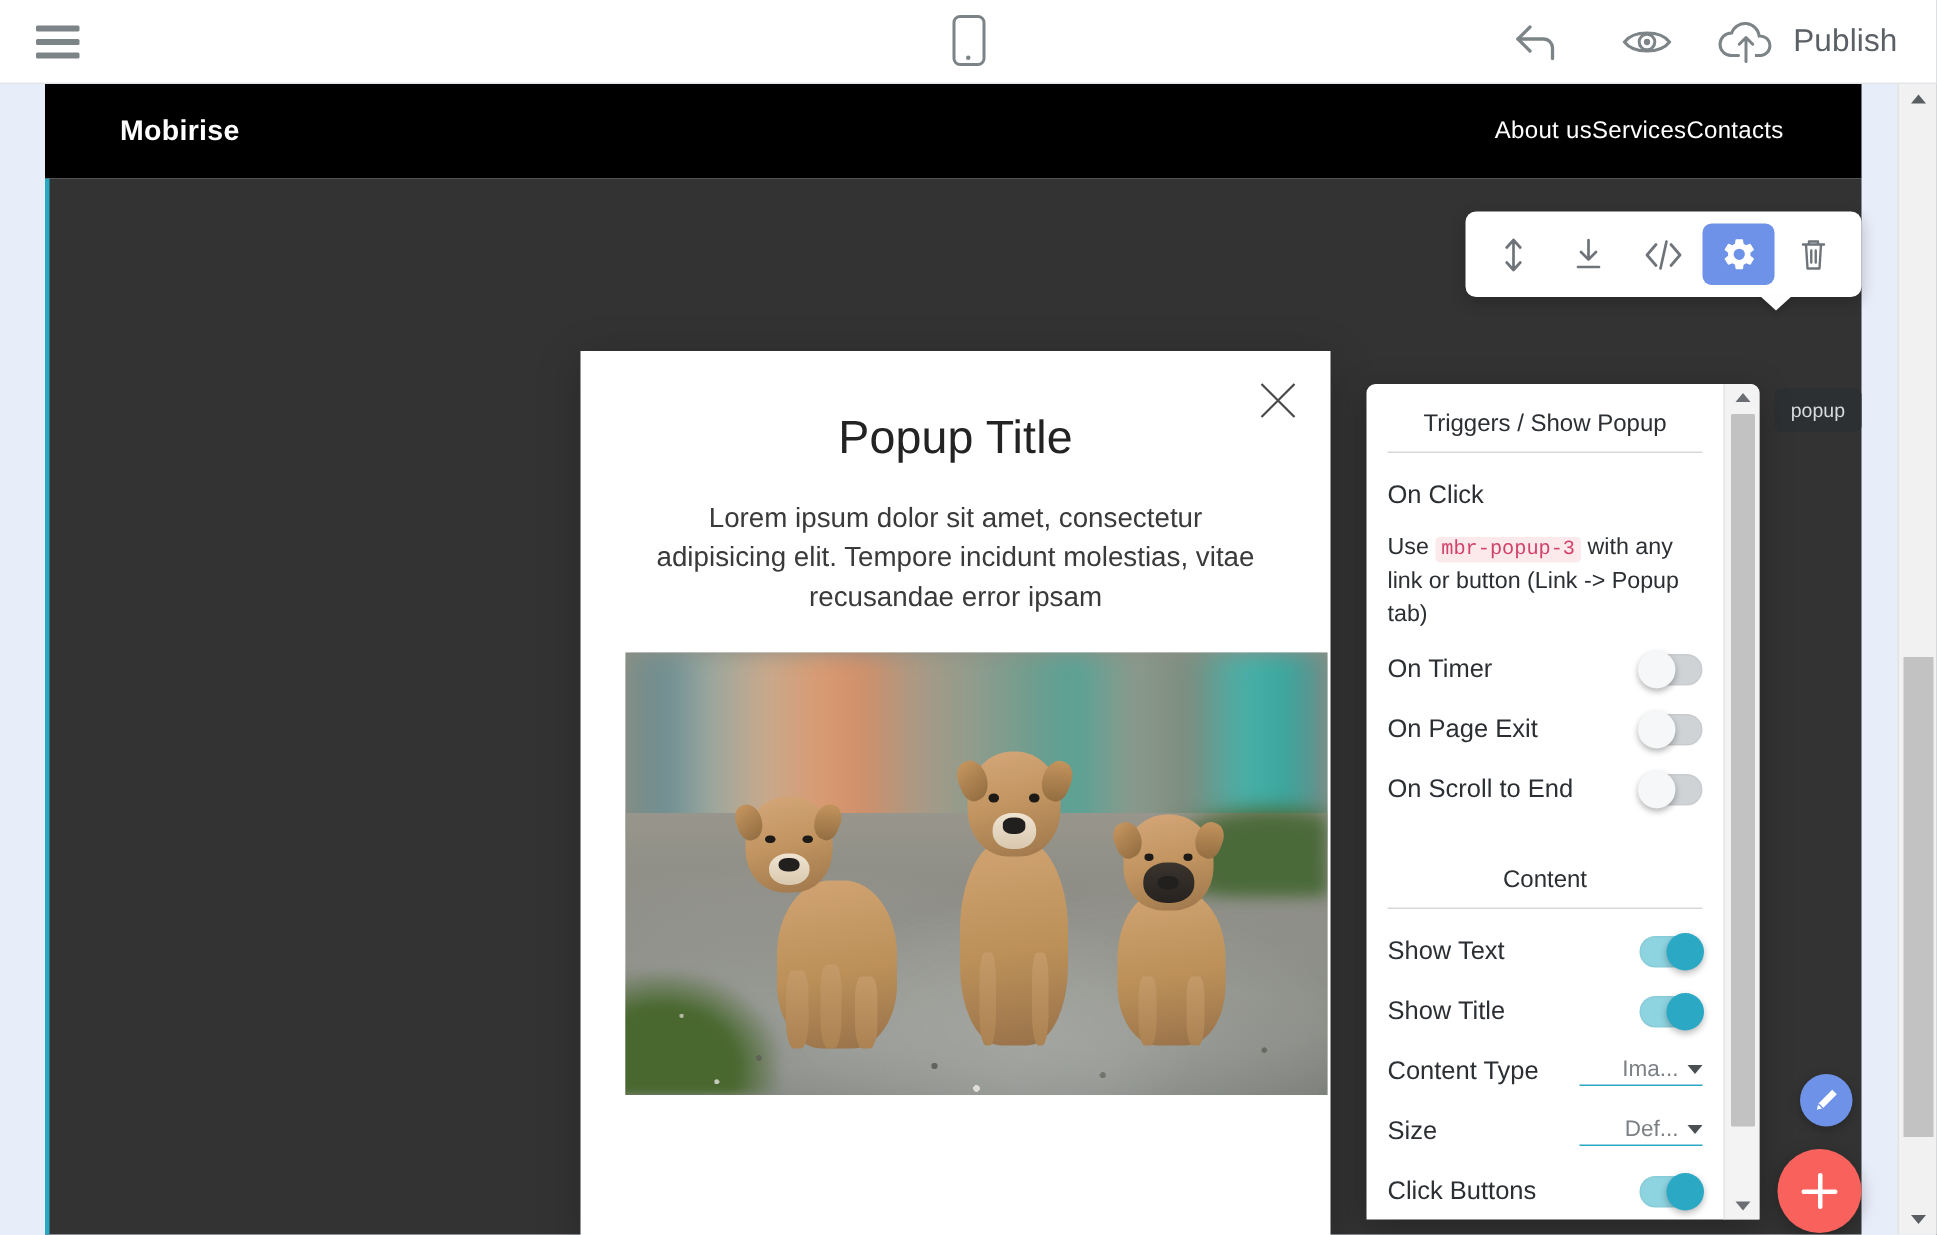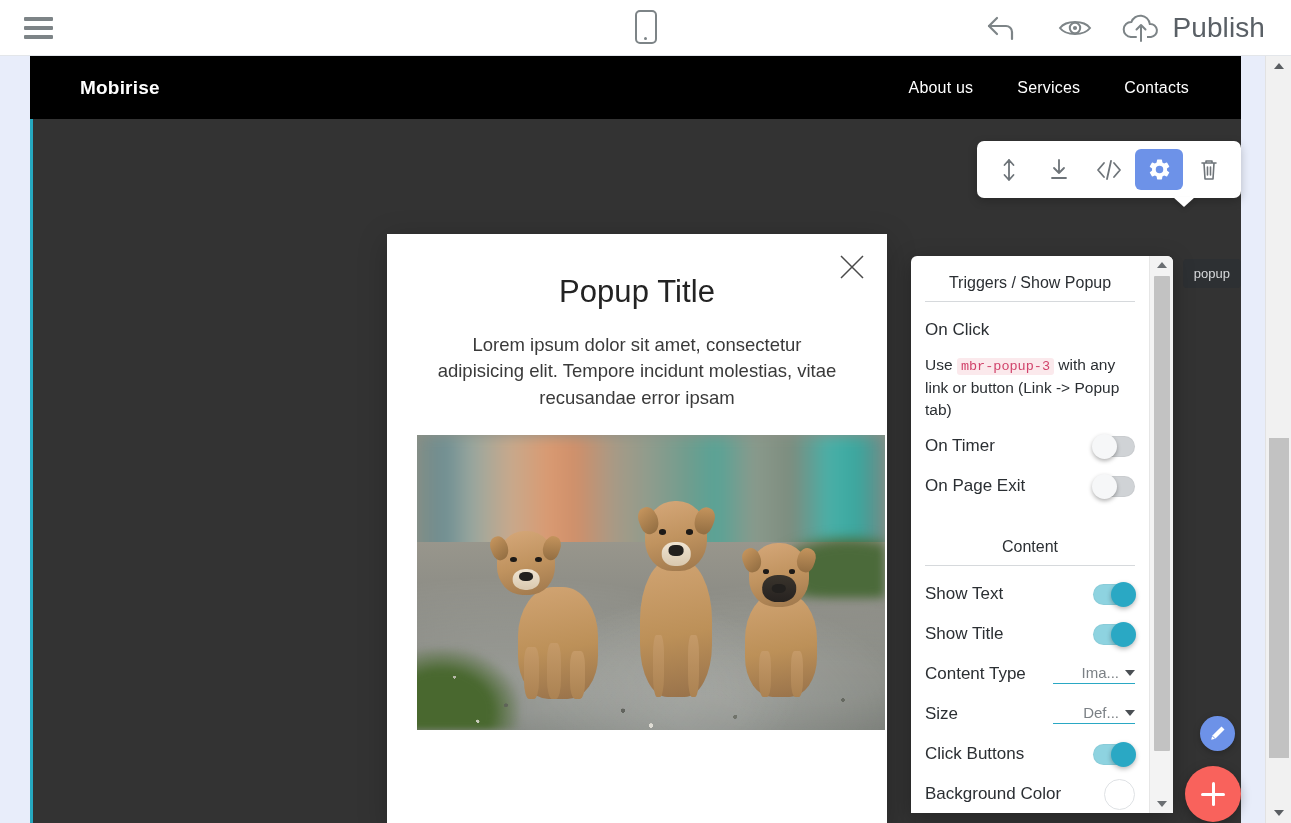--- a/index.html
+++ b/index.html
@@ -37,42 +37,42 @@
     border: 2.6px solid #7d8487; border-radius: 5px;
   }
   .device-icon .home {
     width: 3px; height: 3px; background: #7d8487; border-radius: 50%;
     margin: -7px auto 0;
   }
 
   .topright { position: absolute; right: 26px; top: 0; height: 56px; display: flex; align-items: center; gap: 0; }
   .tr-btn { width: 74px; height: 56px; display: flex; align-items: center; justify-content: center; cursor: pointer; }
   .publish-group { display: flex; align-items: center; gap: 10px; cursor: pointer; padding-left: 8px; }
-  .publish-label { font-size: 28px; color: #5a6066; letter-spacing: .1px; }
+  .publish-label { font-size: 21px; color: #5a6066; letter-spacing: .1px; }
 
   
   .canvas-area {
     position: absolute; top: 56px; left: 0;
     width: 1265px; height: 778px;
     background: #e8edfa;
     overflow: hidden;
   }
   .site {
     position: absolute; left: 30px; top: 0;
     width: 1211px; min-height: 767px;
   }
   
   .site-nav {
     position: relative;
     height: 63px; background: #000000;
     display: flex; align-items: center;
     padding: 0 52px 0 50px;
   }
   .brand { color: #ffffff; font-size: 19px; font-weight: bold; letter-spacing: .2px; }
-  .navlinks { margin-left: auto; display: flex; gap: 44px; }
+  .navlinks { margin-left: auto; display: flex; }
   .navlinks a { color: #ffffff; font-size: 16px; text-decoration: none; letter-spacing: .2px; }
 
   
   .popup-block {
     position: relative;
     height: 704px;
     background: #333333;
     border-left: 3px solid #26a8c0;
     overflow: hidden;
   }
@@ -551,20 +551,26 @@
             </div>
         </div>
 
         <div class="sp-row">
           <span class="sp-label">On Page Exit</span>
           <div class="toggle">
               <div class="knob"></div>
             </div>
         </div>
 
+        <div class="sp-row">
+          <span class="sp-label">On Scroll to End</span>
+          <div class="toggle">
+              <div class="knob"></div>
+            </div>
+        </div>
 
         <div class="sp-section" style="margin-top:32px;text-align:center;">Content</div>
 
         <div class="sp-row">
           <span class="sp-label">Show Text</span>
           <div class="toggle on">
               <div class="knob"></div>
             </div>
         </div>
 

